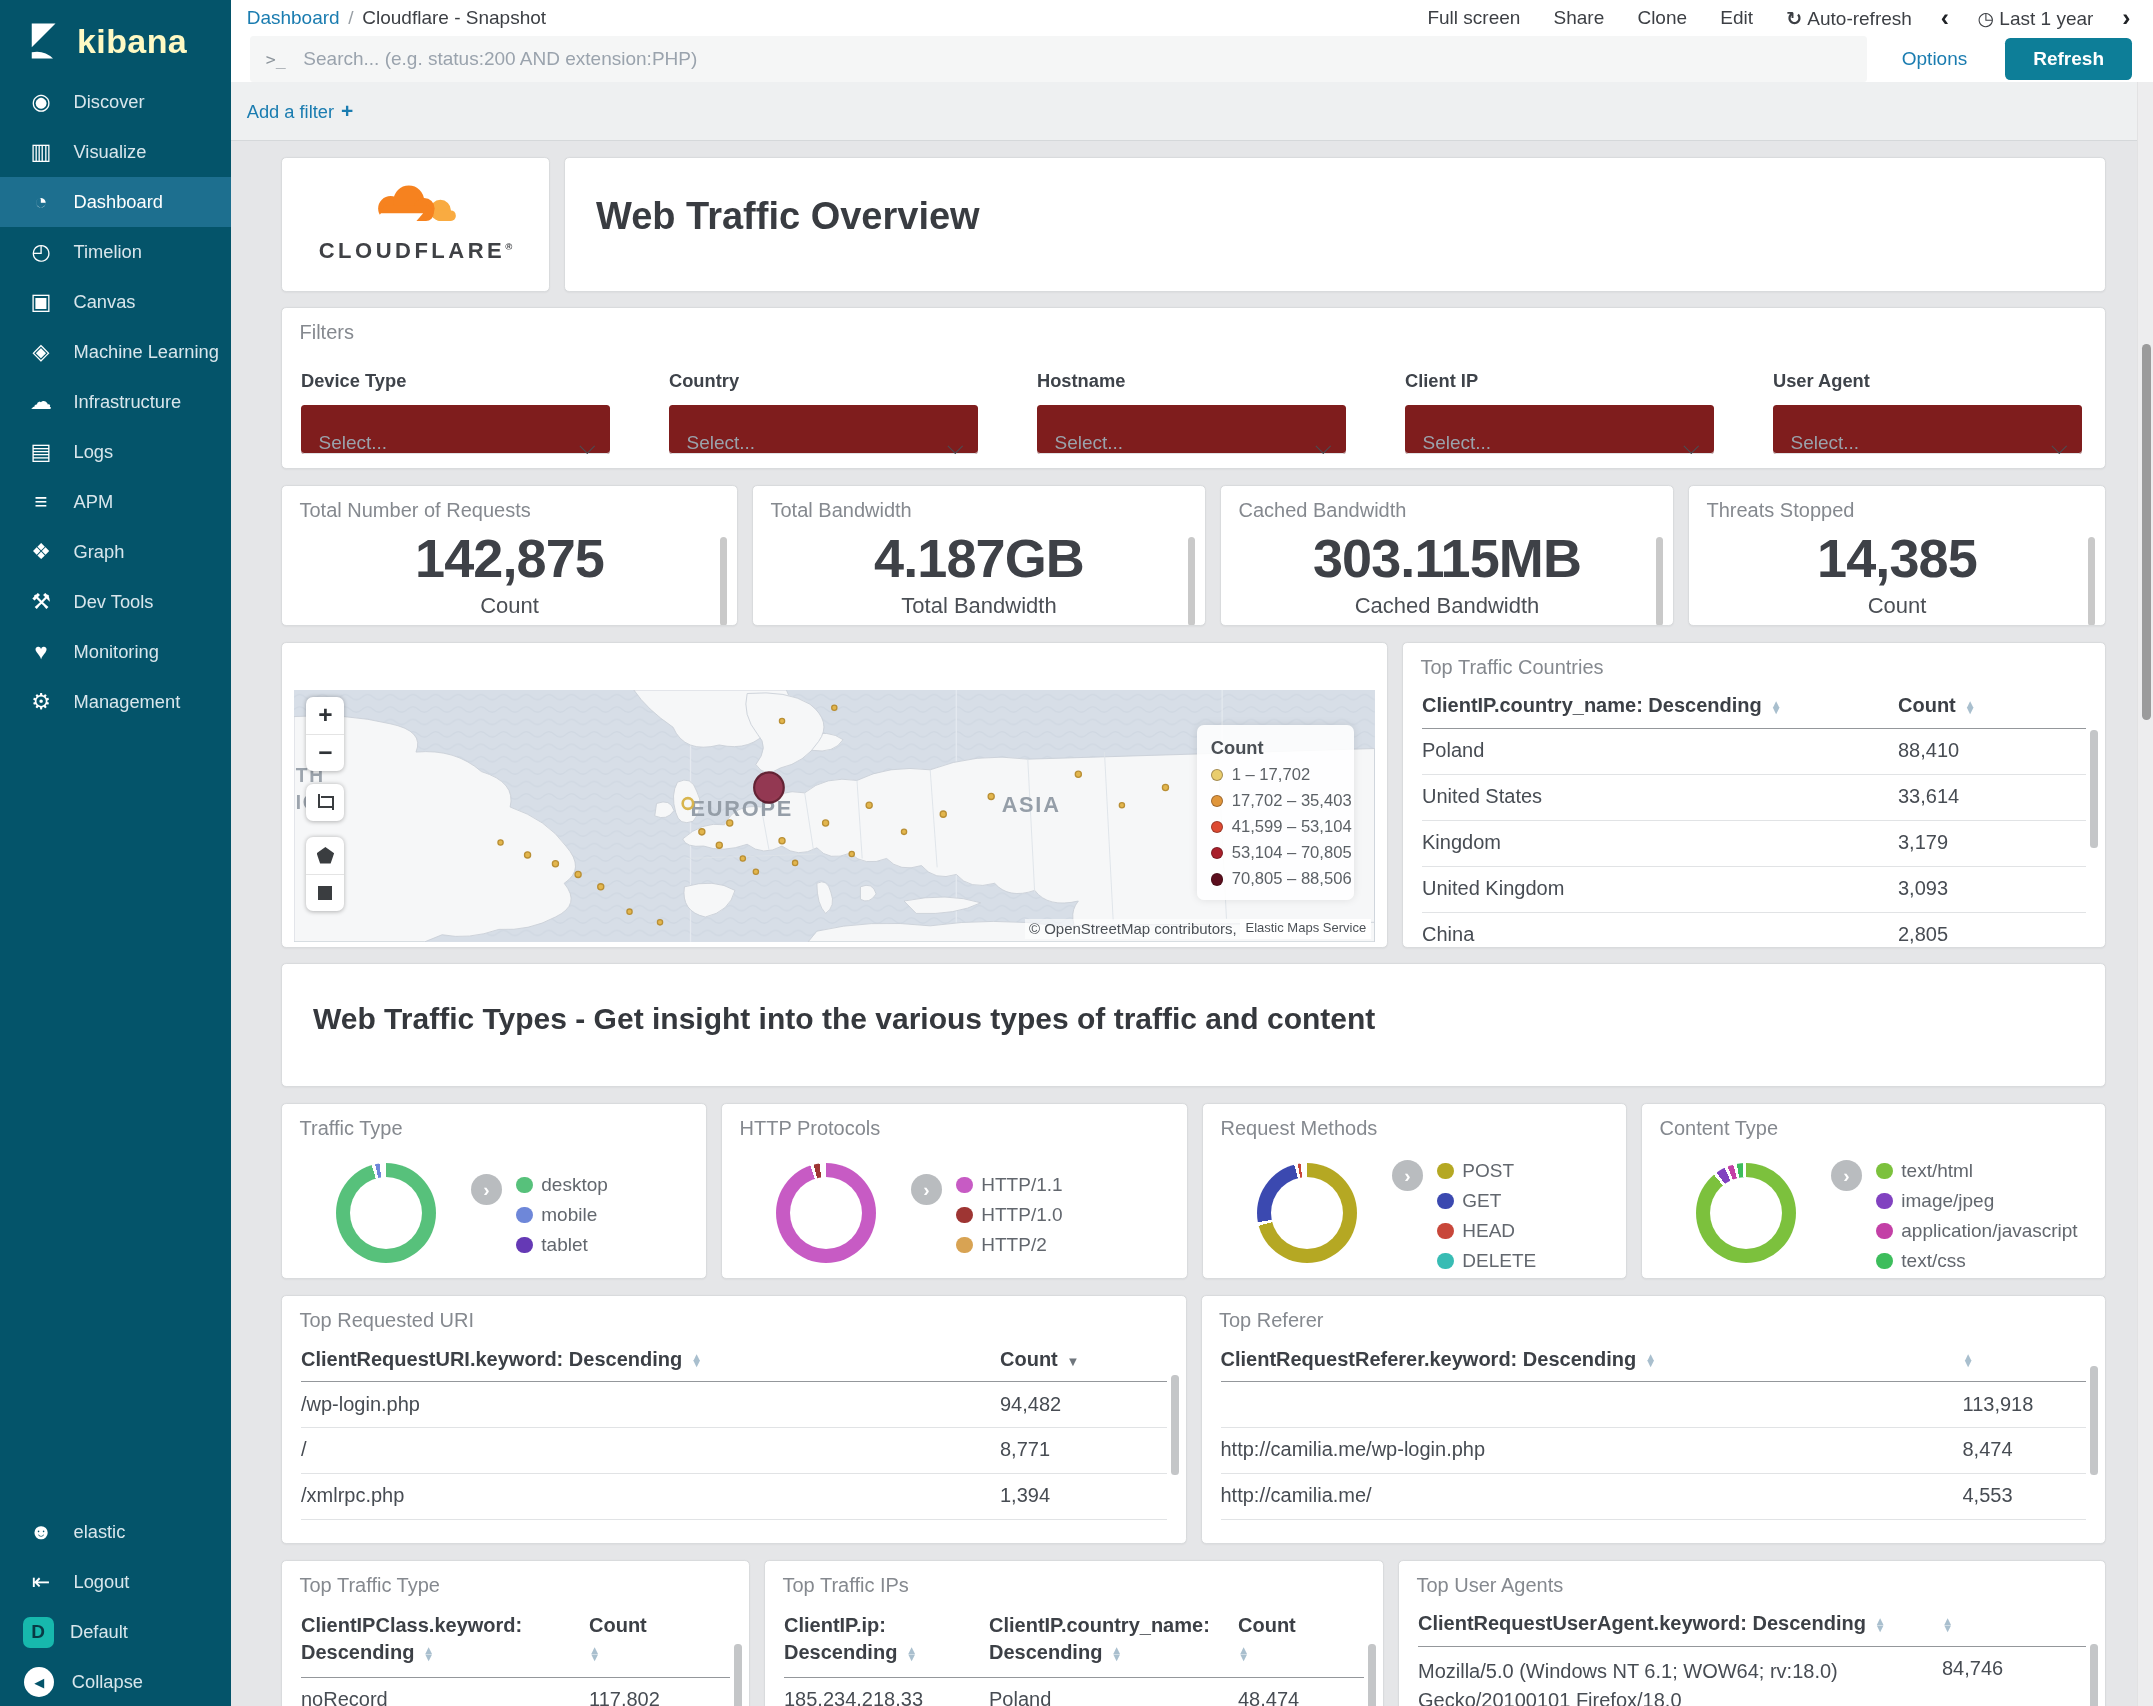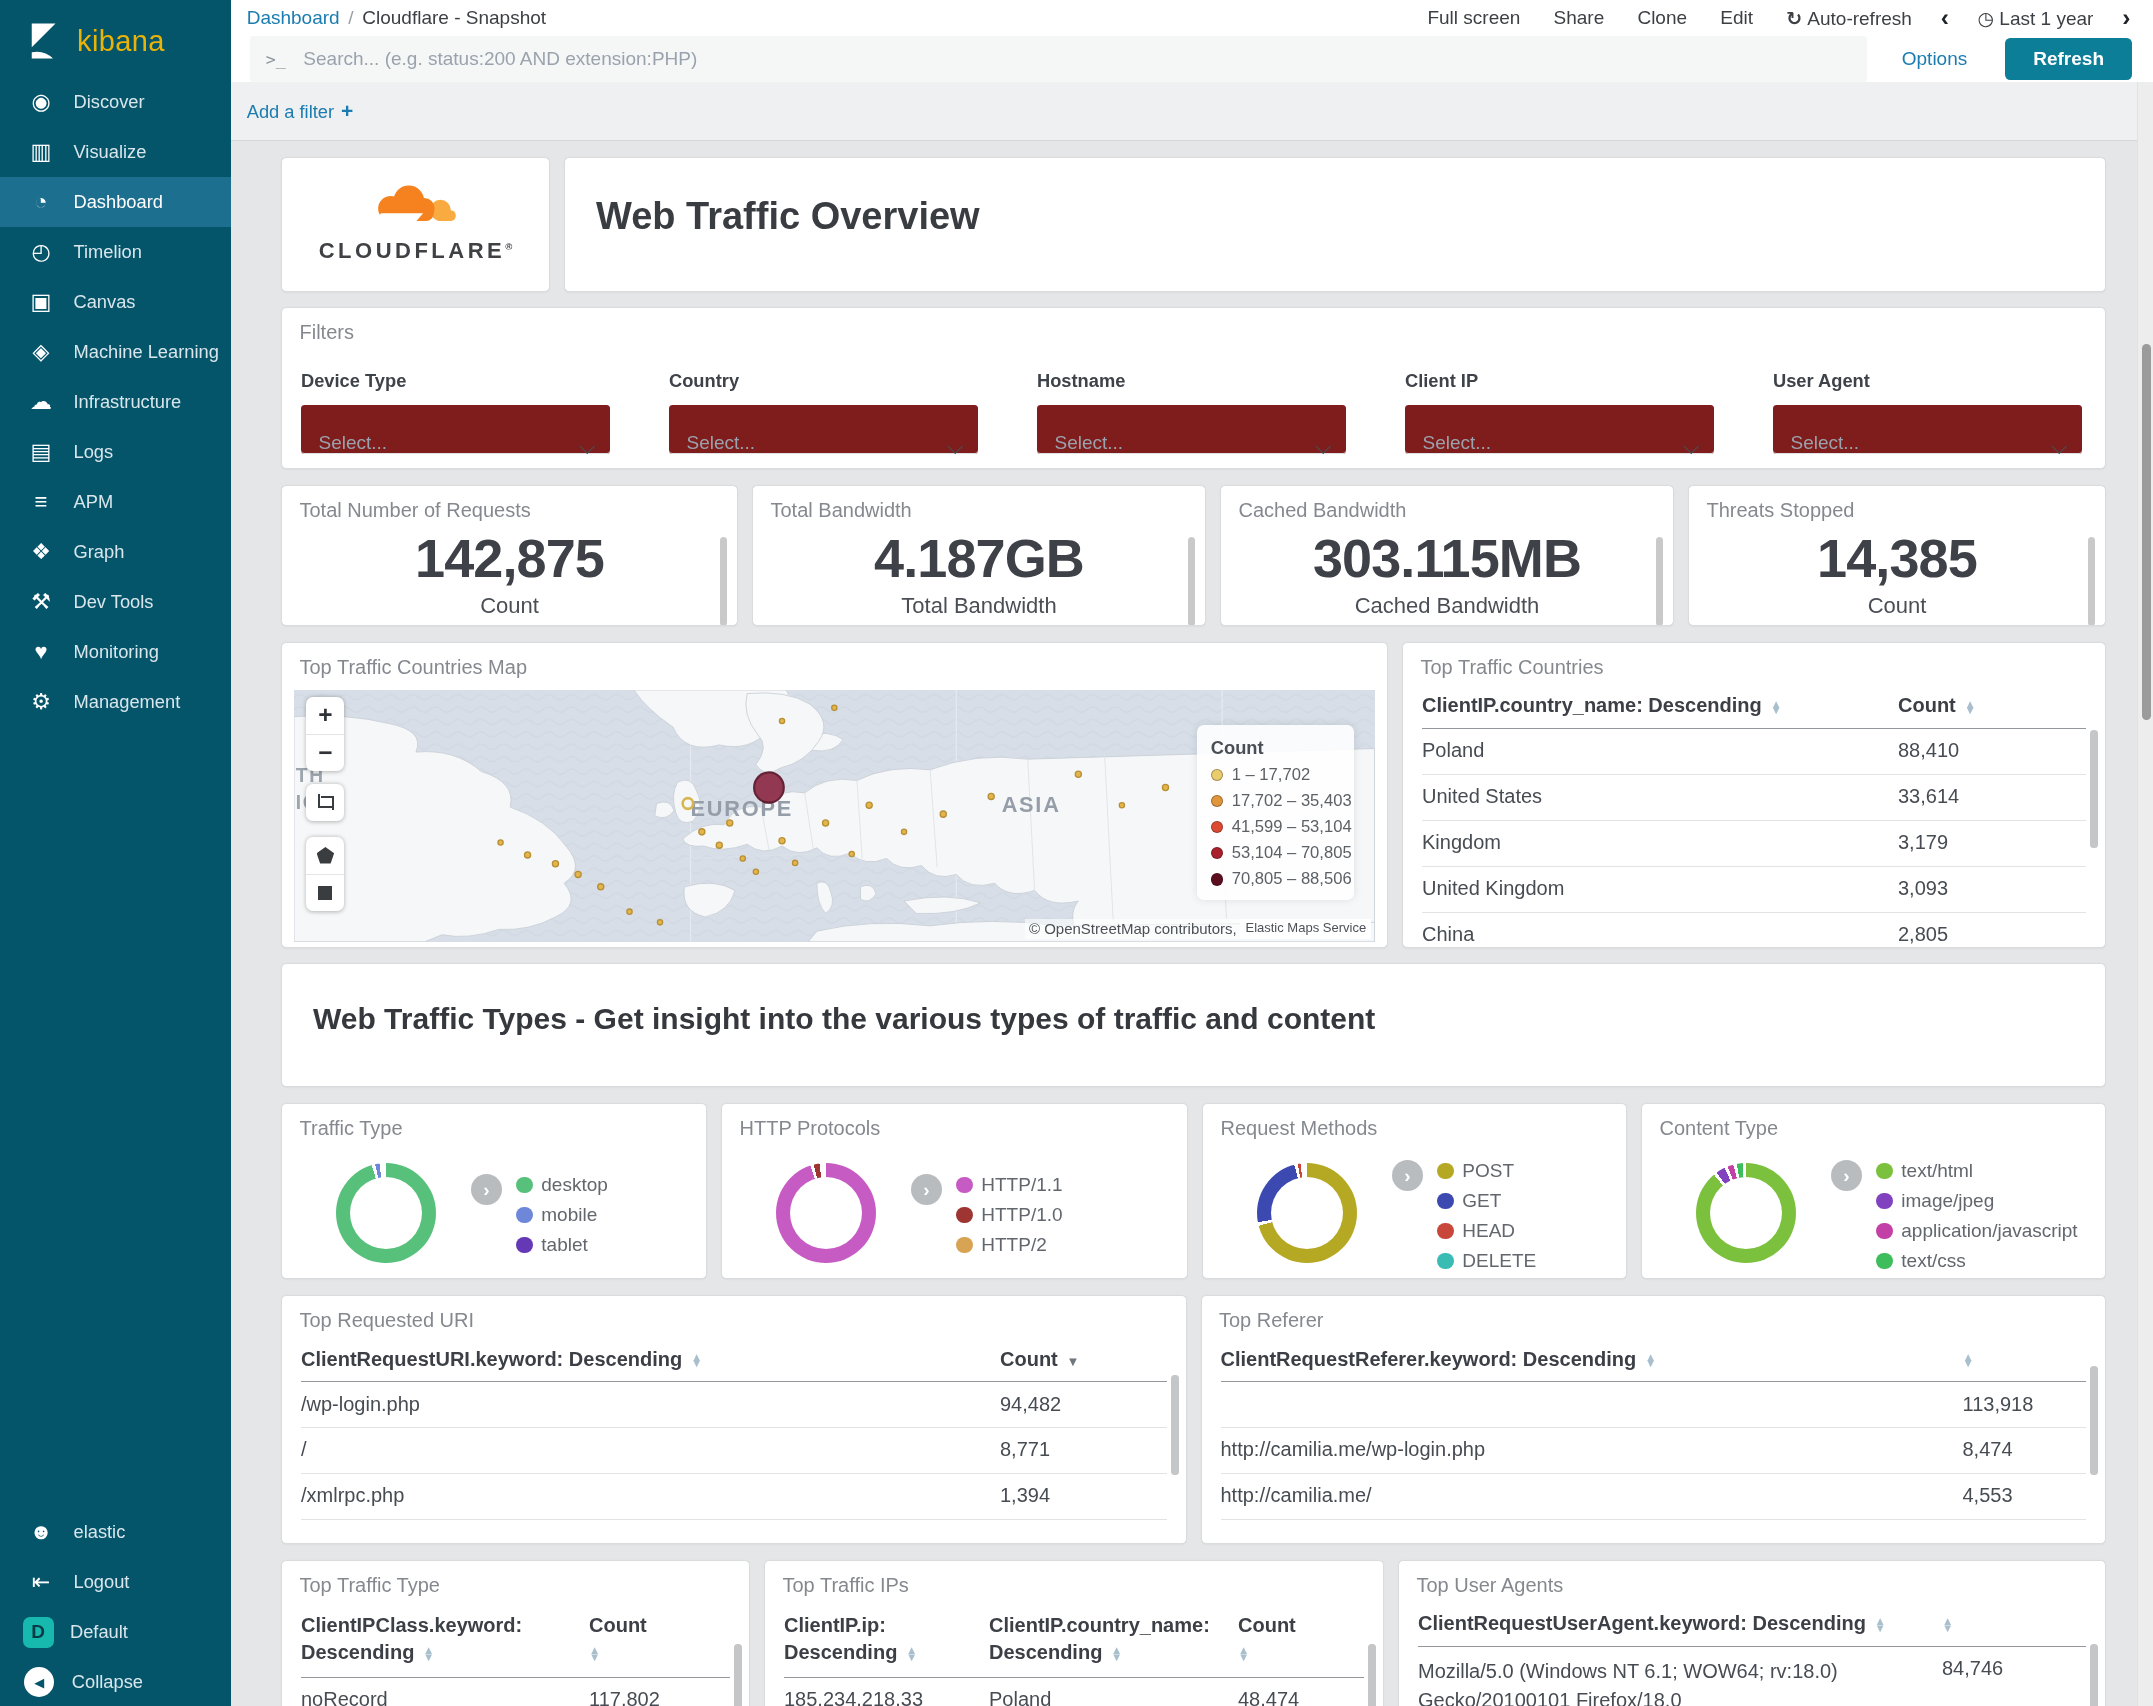--- a/index.html
+++ b/index.html
@@ -2,21 +2,21 @@
 <html style="font-size:14px"><head>
 <meta charset="utf-8">
 <style>
   html,body{margin:0;padding:0;width:2154px;height:1707px;overflow:hidden;background:#e5e6e8;
     font-family:"Liberation Sans","DejaVu Sans",sans-serif;}
   *{box-sizing:border-box}
 
   
   .sidebar{position:absolute;left:0;top:0;width:231px;height:1707px;background:#04546a;z-index:20;display:flex;flex-direction:column}
   .logo{display:flex;align-items:center;gap:14px;padding:21px 0 15.7px 23px}
-  .logo-text{color:#eab308;font-size:29px;font-weight:400;letter-spacing:0.4px}
+  .logo-text{color:#fef9c3;font-size:34px;font-weight:700;letter-spacing:0.4px}
   .nav-item{height:50px;display:flex;align-items:center;padding-left:26px;color:#d9e6ec;font-size:18.3px;cursor:pointer;white-space:nowrap}
   .nav-item .ni{width:30px;font-size:22px;color:#fff;margin-right:17.5px;text-align:center;flex:none}
   .nav-item.active{background:#1d6f8f;color:#fff}
   .nav-footer{margin-top:auto}
   .space-avatar{width:31px;height:31px;background:#17b8ad;border-radius:7px;color:#083a45;display:flex;align-items:center;justify-content:center;font-size:19px;font-weight:700}
   .collapse-circle{width:30px;height:30px;background:#fff;border-radius:50%;color:#04546a;display:flex;align-items:center;justify-content:center;font-size:13px}
 
   
   .main{position:absolute;left:231px;top:0;width:1922px;height:1707px}
   .topbar{height:36px;background:#fff;display:flex;align-items:center;padding:0 10.5px 0 15.7px;font-size:19px}
@@ -327,21 +327,20 @@
       <div class="panel">
         <div class="ptitle">Threats Stopped</div>
         <div class="mval">14,385</div>
         <div class="munit">Count</div>
         <span class="mthumb"></span>
       </div>
     </div>
 
     <div class="row r4">
       <div class="panel">
-        <div class="ptitle">Top Traffic Countries Map</div>
         <div class="maparea">
           <svg viewBox="0 0 1240 284" preserveAspectRatio="none">
             <defs>
               <pattern id="waves" width="26" height="14" patternUnits="userSpaceOnUse">
                 <path d="M0 8 Q6.5 2 13 8 T26 8" fill="none" stroke="#c9d2dd" stroke-width="1.4"></path>
               </pattern>
             </defs>
             <rect x="0" y="0" width="1240" height="284" fill="#d7dee7"></rect>
             <rect x="0" y="0" width="1240" height="284" fill="url(#waves)" opacity=".55"></rect>
             <g stroke="#e4e9ef" stroke-width="1.5">

